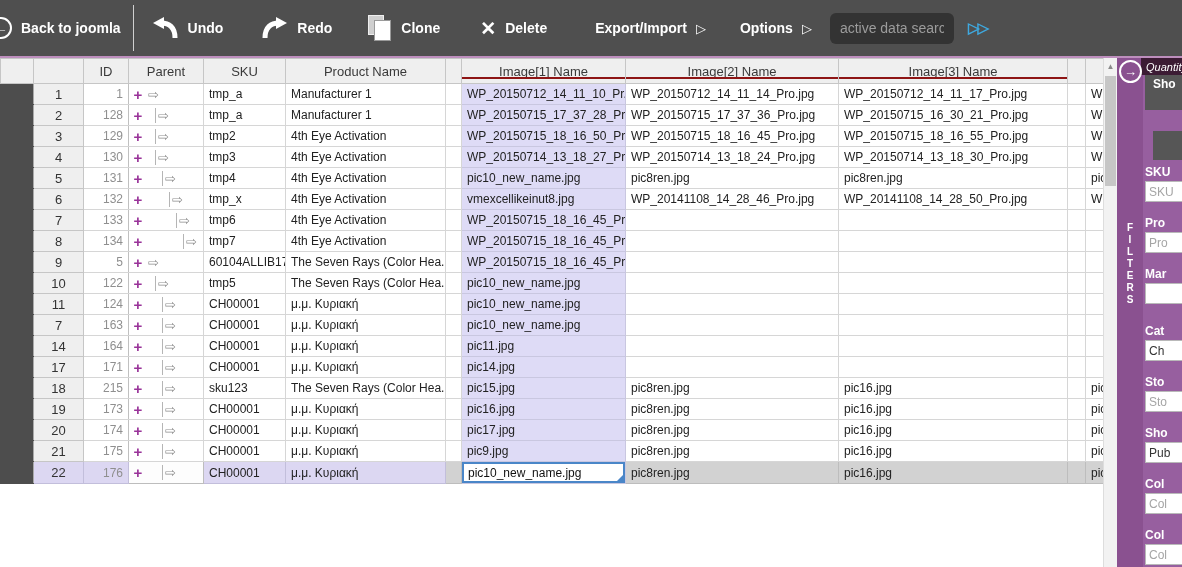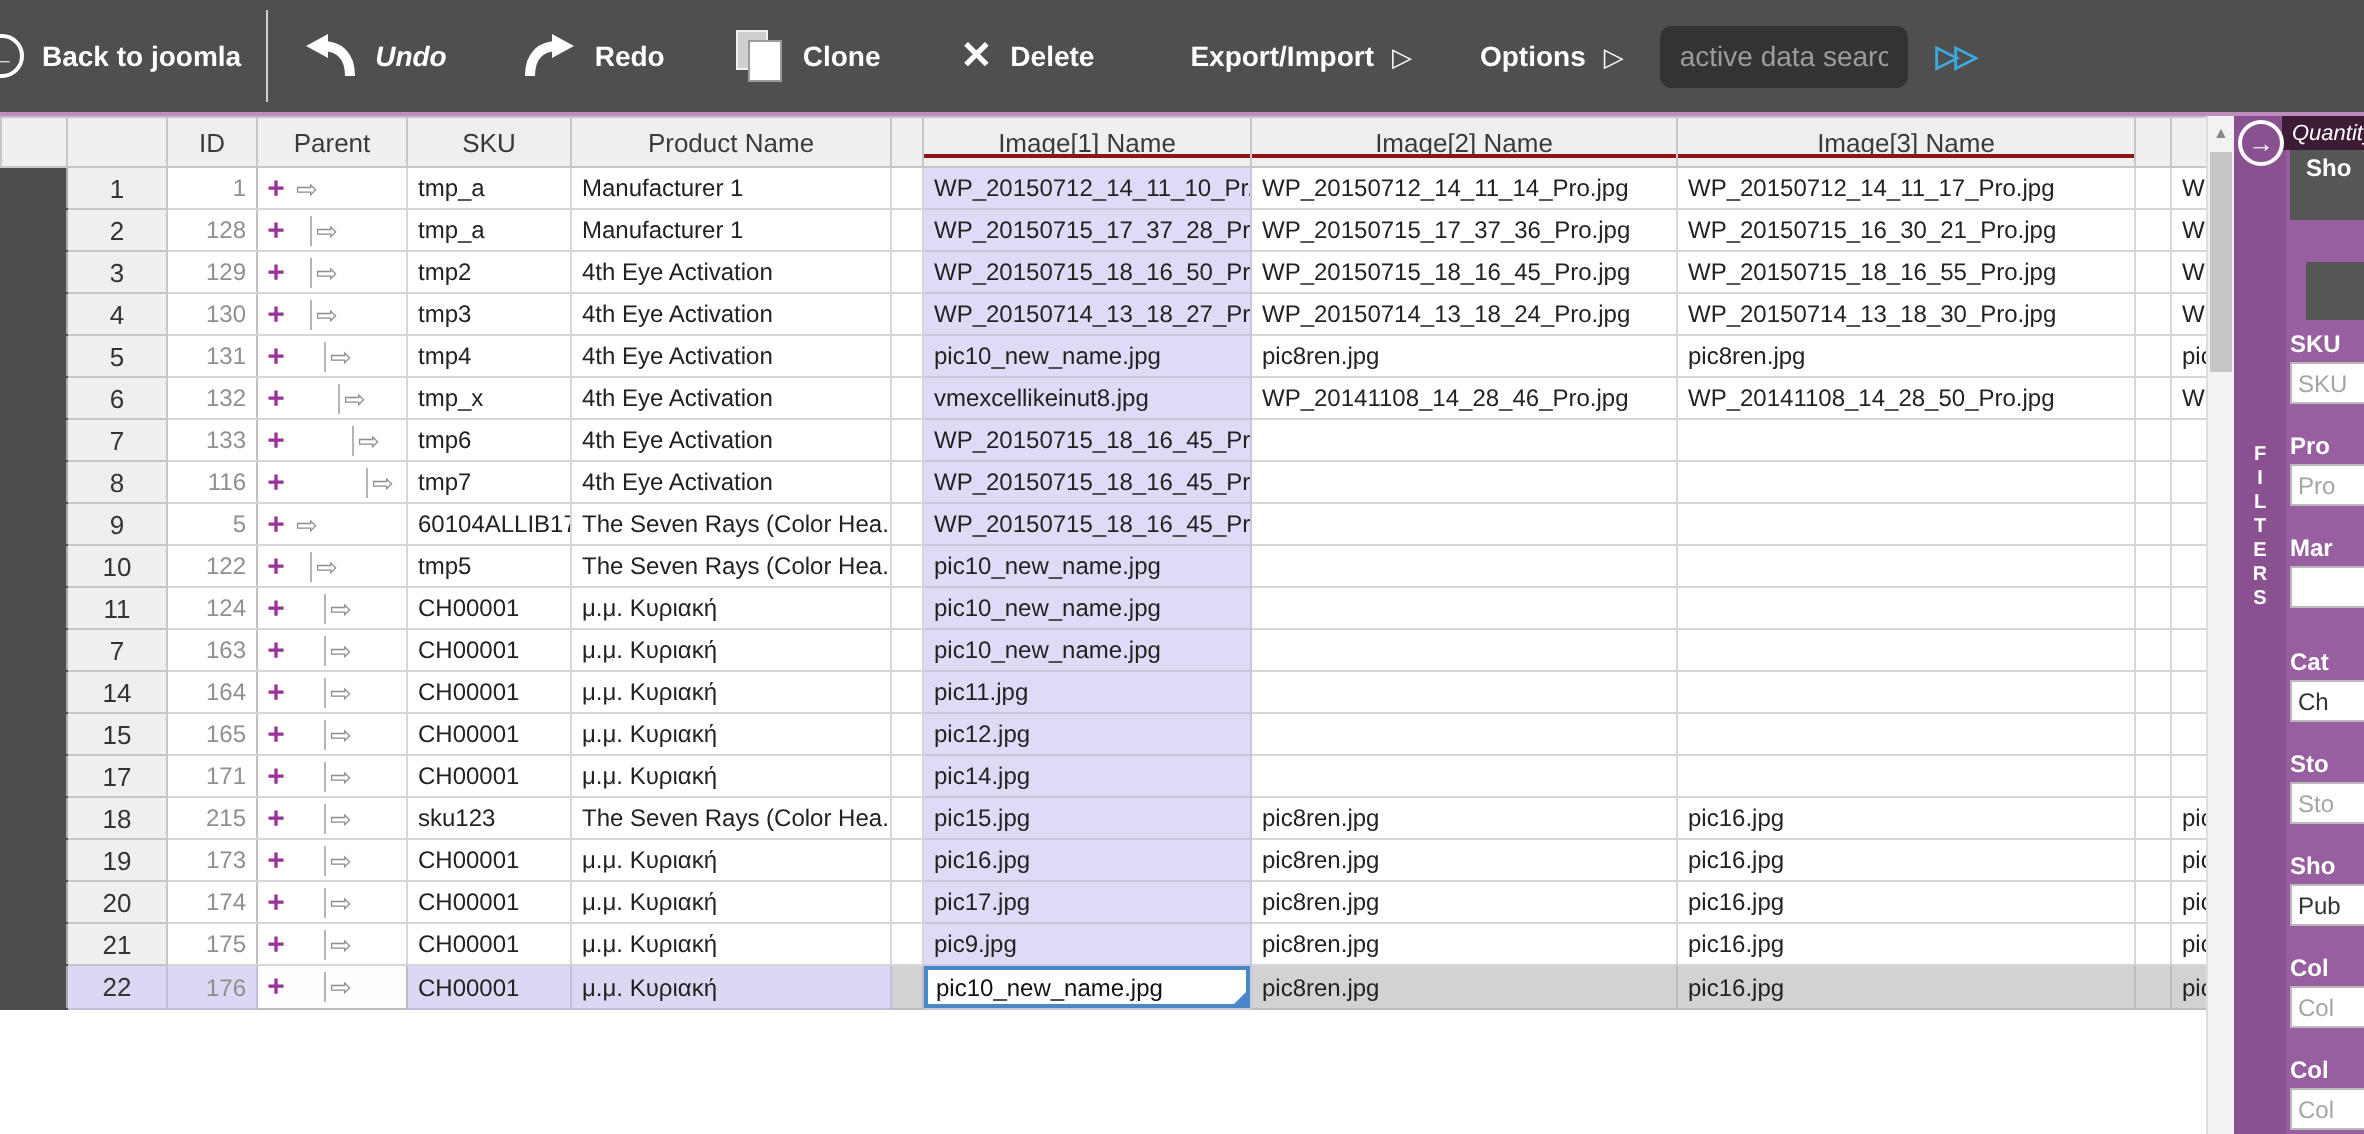--- a/index.html
+++ b/index.html
@@ -34,21 +34,21 @@
   }
   .del-x { font-size:19px; font-weight:bold; line-height:1; }
   .tri { font-size:13px; font-weight:normal; }
   .search-box {
     background:#333333; border:none; border-radius:6px; outline:none;
     height:31px; width:124px; padding:0 10px; margin-left:18px;
     color:#cfcfcf; font-size:14px; font-family:"Liberation Sans",sans-serif;
   }
   .search-box::placeholder { color:#9c9c9c; }
   .go-arrows { color:#3fa9e0; font-size:15px; font-weight:bold; margin-left:14px; letter-spacing:-2px; cursor:pointer; }
-  .m-undo { margin-left:10px;font-style:italic; } .m-redo { margin-left:38px; } .m-clone { margin-left:36px; }
+  .m-undo { margin-left:10px; } .m-redo { margin-left:38px; } .m-clone { margin-left:36px; }
   .m-del { margin-left:40px; } .m-exp { margin-left:48px; } .m-opt { margin-left:34px; }
   
   .purpleline { position:absolute; top:56px; left:0; right:0; height:2px; background:#bd8ebd; }
   
   .gridwrap { position:absolute; top:58px; left:0; width:1103px; bottom:0; overflow:hidden; background:#fff; }
   table.grid { border-collapse:collapse; table-layout:fixed; width:1103px; font-size:12px; color:#222; }
   .grid th {
     height:25px; background:#efefef; font-weight:normal; color:#3a3a3a;
     font-size:13px; border:1px solid #c6c6c6; position:relative;
     overflow:hidden; white-space:nowrap; padding:0 4px;
@@ -296,21 +296,21 @@
           <td class="c-gap"></td>
           <td class="c-img1">WP_20150715_18_16_45_Pr...</td>
           <td class="c-img2"></td>
           <td class="c-img3"></td>
           <td class="c-gap2"></td>
           <td class="c-img4"></td>
         </tr>
         <tr>
           <td class="c-gutter"></td>
           <td class="c-rownum">8</td>
-          <td class="c-id">116</td>
+          <td class="c-id">134</td>
           <td class="c-parent"><span class="plus">+</span><span class="tree conn" style="margin-left: 38px;">⇨</span></td>
           <td class="c-sku">tmp7</td>
           <td class="c-name">4th Eye Activation</td>
           <td class="c-gap"></td>
           <td class="c-img1">WP_20150715_18_16_45_Pr...</td>
           <td class="c-img2"></td>
           <td class="c-img3"></td>
           <td class="c-gap2"></td>
           <td class="c-img4"></td>
         </tr>
@@ -372,34 +372,20 @@
         </tr>
         <tr>
           <td class="c-gutter"></td>
           <td class="c-rownum">14</td>
           <td class="c-id">164</td>
           <td class="c-parent"><span class="plus">+</span><span class="tree conn" style="margin-left: 17px;">⇨</span></td>
           <td class="c-sku">CH00001</td>
           <td class="c-name">μ.μ. Κυριακή</td>
           <td class="c-gap"></td>
           <td class="c-img1">pic11.jpg</td>
-          <td class="c-img2"></td>
-          <td class="c-img3"></td>
-          <td class="c-gap2"></td>
-          <td class="c-img4"></td>
-        </tr>
-        <tr>
-          <td class="c-gutter"></td>
-          <td class="c-rownum">15</td>
-          <td class="c-id">165</td>
-          <td class="c-parent"><span class="plus">+</span><span class="tree conn" style="margin-left: 17px;">⇨</span></td>
-          <td class="c-sku">CH00001</td>
-          <td class="c-name">μ.μ. Κυριακή</td>
-          <td class="c-gap"></td>
-          <td class="c-img1">pic12.jpg</td>
           <td class="c-img2"></td>
           <td class="c-img3"></td>
           <td class="c-gap2"></td>
           <td class="c-img4"></td>
         </tr>
         <tr>
           <td class="c-gutter"></td>
           <td class="c-rownum">17</td>
           <td class="c-id">171</td>
           <td class="c-parent"><span class="plus">+</span><span class="tree conn" style="margin-left: 17px;">⇨</span></td>

